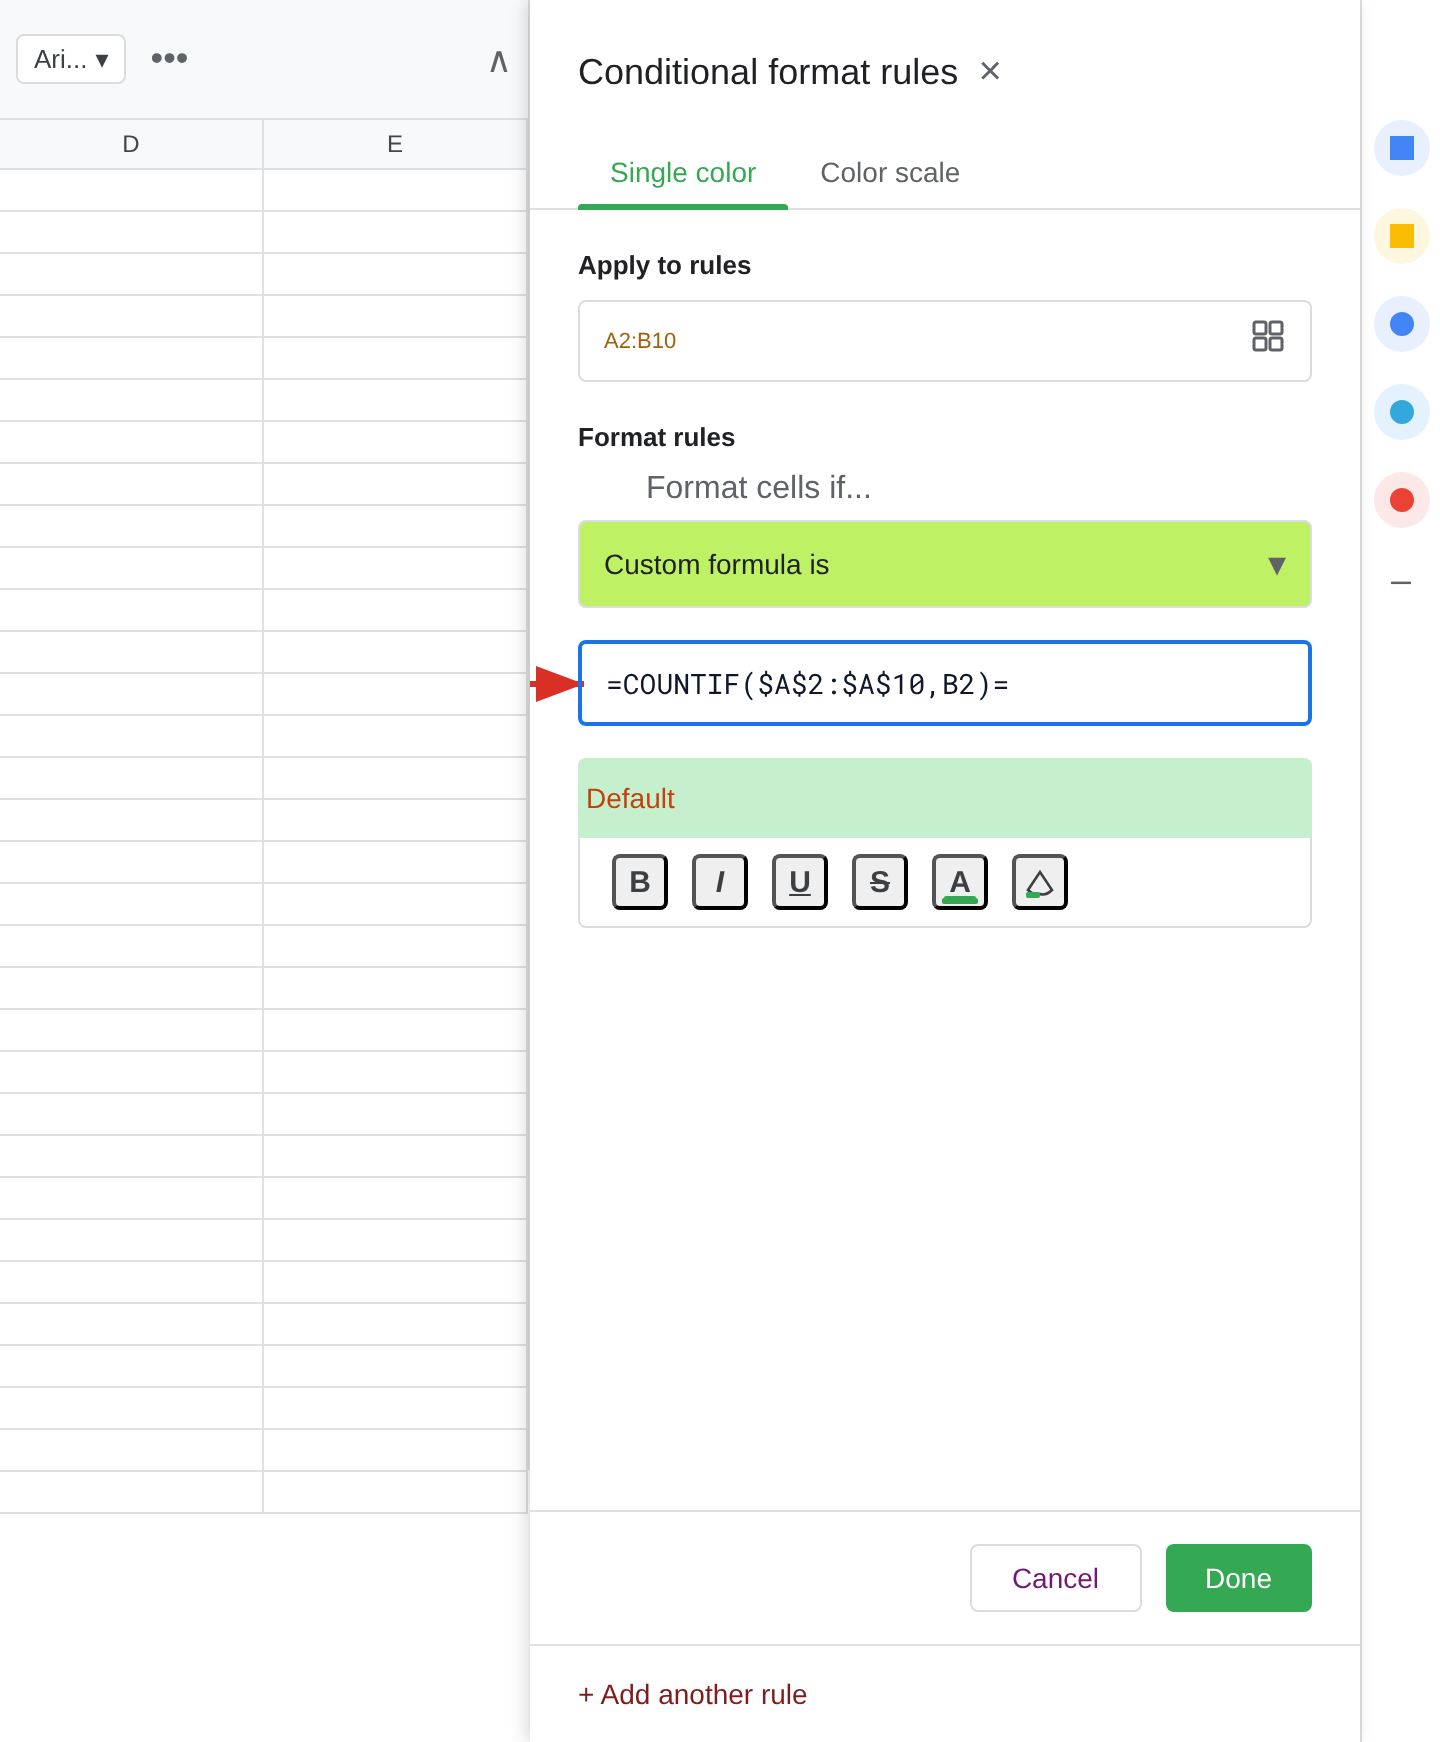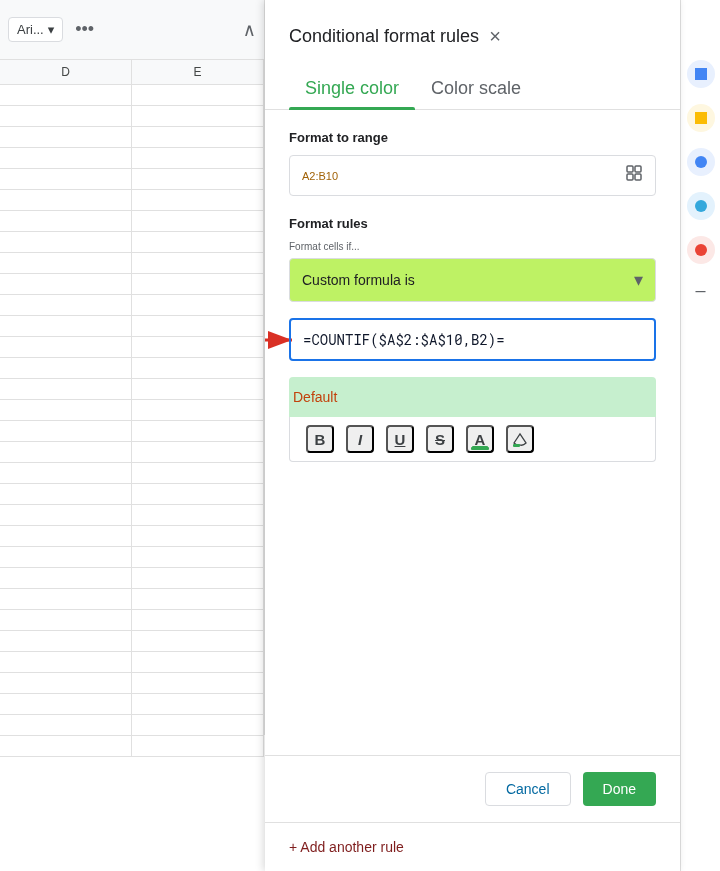--- a/index.html
+++ b/index.html
@@ -161,21 +161,21 @@
 
     
     .tabs {
       display: flex;
       border-bottom: 1px solid #e0e0e0;
       padding: 0 24px;
     }
 
     .tab {
       padding: 10px 16px;
-      font-size: 18px;
+      font-size: 14px;
       cursor: pointer;
       color: #5f6368;
       position: relative;
     }
 
     .tab.active {
       color: #1a73e8;
       
       color: #34a853;
     }
@@ -224,23 +224,24 @@
     .grid-icon {
       color: #5f6368;
       font-size: 18px;
     }
 
     .format-rules-section {
       margin-bottom: 16px;
     }
 
     .cells-if-label {
-      font-size: 10px;
+      font-size: 16px;
       color: #5f6368;
       margin-bottom: 6px;
+      margin-left: 34px;
     }
 
     .dropdown-wrap {
       position: relative;
       border: 1px solid #dadce0;
       border-radius: 4px;
       padding: 10px 12px;
       display: flex;
       align-items: center;
       justify-content: space-between;
@@ -341,21 +342,21 @@
       justify-content: flex-end;
       gap: 12px;
       border-top: 1px solid #e0e0e0;
     }
 
     .btn-cancel {
       padding: 8px 20px;
       border: 1px solid #dadce0;
       border-radius: 4px;
       background: #fff;
-      color: #0369a1;
+      color: #701a75;
       font-size: 14px;
       font-weight: 500;
       cursor: pointer;
     }
 
     .btn-done {
       padding: 8px 20px;
       border: none;
       border-radius: 4px;
       background: #34a853;
@@ -570,21 +571,21 @@
     <div class="tab active">
       <span>Single color</span>
     </div>
     <div class="tab">
       <span>Color scale</span>
     </div>
   </div>
 
   <div class="panel-body">
 
-    <div class="section-label">Format to range</div>
+    <div class="section-label">Apply to rules</div>
     <div class="range-input-wrap">
       <input class="range-input" type="text" value="A2:B10" style="">
       <span class="grid-icon">
         <svg width="18" height="18" viewBox="0 0 18 18" fill="none">
           <rect x="2" y="2" width="6" height="6" rx="1" stroke="#5f6368" stroke-width="1.5" fill="none"></rect>
           <rect x="10" y="2" width="6" height="6" rx="1" stroke="#5f6368" stroke-width="1.5" fill="none"></rect>
           <rect x="2" y="10" width="6" height="6" rx="1" stroke="#5f6368" stroke-width="1.5" fill="none"></rect>
           <rect x="10" y="10" width="6" height="6" rx="1" stroke="#5f6368" stroke-width="1.5" fill="none"></rect>
         </svg>
       </span>

